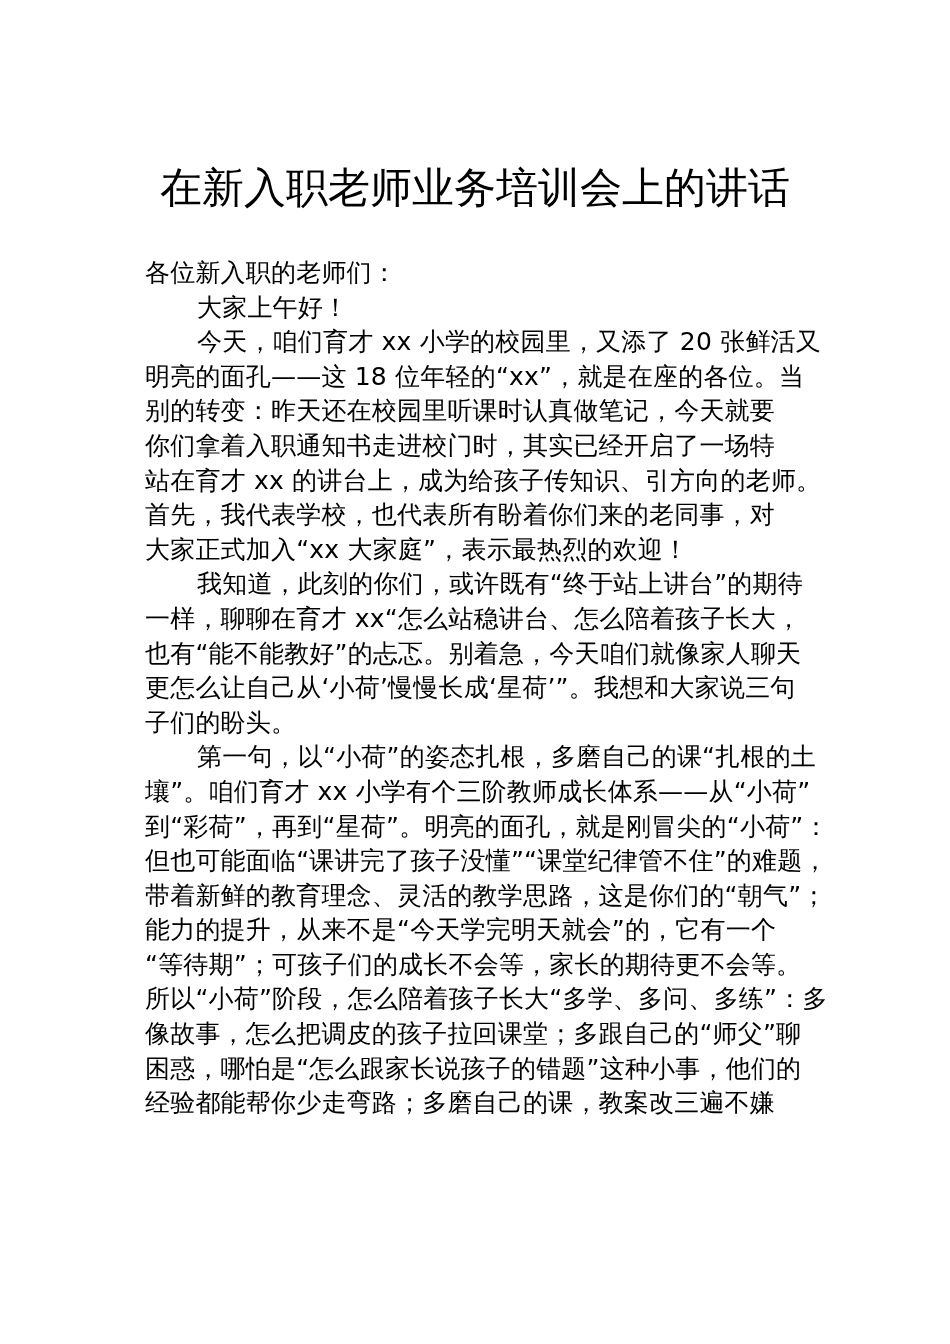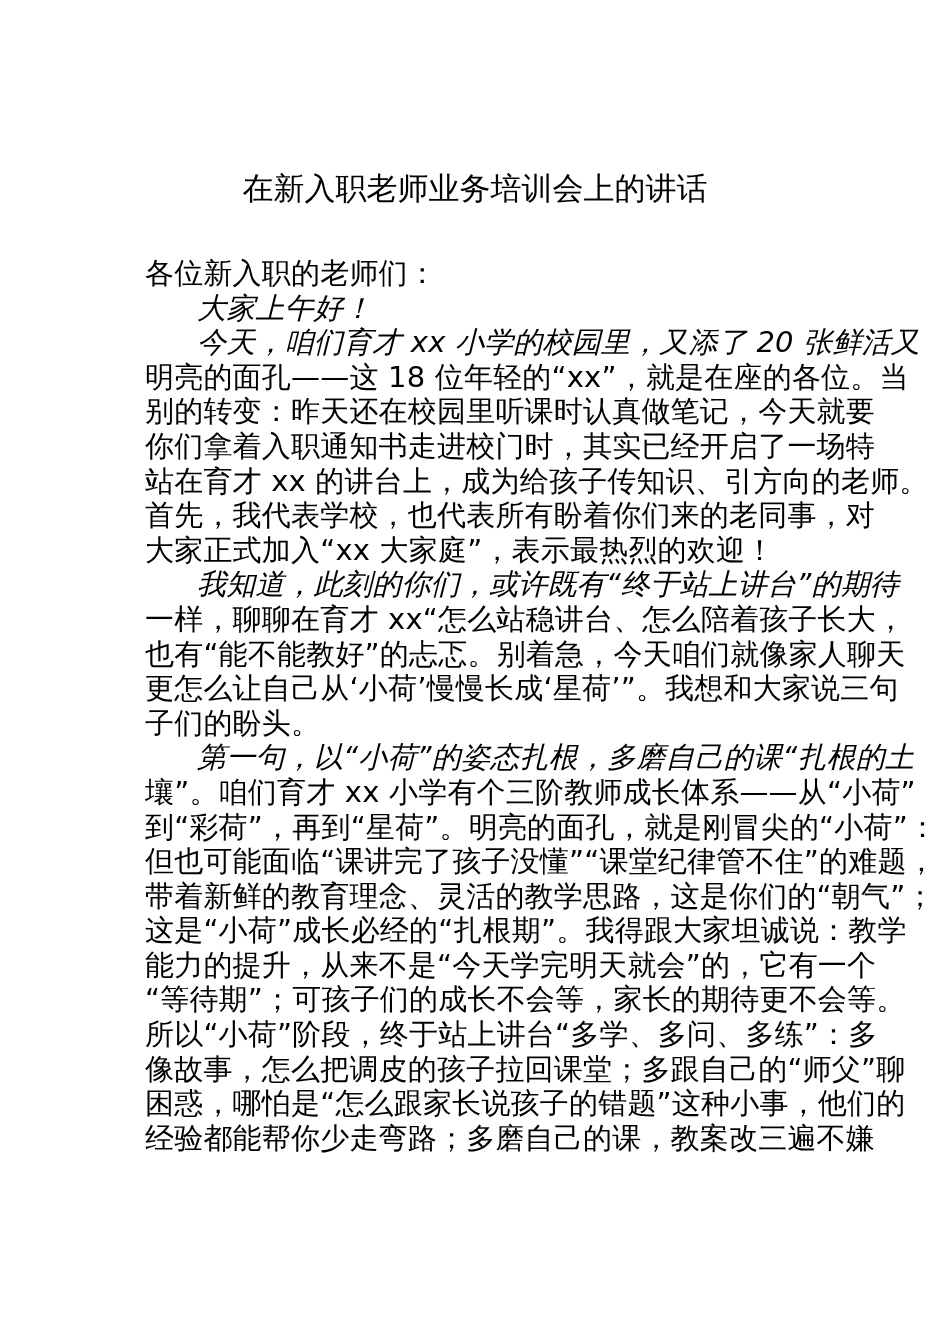--- a/index.html
+++ b/index.html
@@ -1,23 +1,23 @@
 <!DOCTYPE html>
 <html><head>
 <meta charset="utf-8">
 <style>
   html, body { margin: 0; padding: 0; background: #ffffff; }
   body { width: 950px; height: 1344px; position: relative; overflow: hidden;
          font-family: "DejaVu Sans", "Liberation Sans", sans-serif; color: #000; }
   .page { position: absolute; left: 0; top: 0; width: 950px; height: 1344px; background: #fff; }
   .title { position: absolute; left: 0; width: 950px; top: 166px; text-align: center;
-           font-size: 31px; line-height: 44px; letter-spacing: 0px; font-weight: normal; }
+           font-size: 42px; line-height: 44px; letter-spacing: 0px; font-weight: normal; }
   .body { position: absolute; left: 145px; top: 256px; width: 700px; }
-  .line { font-size: 29px; line-height: 34.6px; height: 34.6px; white-space: nowrap; letter-spacing: 0.2px; }
-  .line.indent { padding-left: 52px; font-style: italic; }
+  .line { font-size: 25px; line-height: 34.6px; height: 34.6px; white-space: nowrap; letter-spacing: 0.2px; }
+  .line.indent { padding-left: 52px; }
 </style>
 </head>
 <body>
 
 <div class="page">
   <div class="title">在新入职老师业务培训会上的讲话</div>
   <div class="body">
     <div class="line">各位新入职的老师们：</div>
     <div id="lines">
         <div class="line indent">大家上午好！</div>
@@ -31,22 +31,21 @@
         <div class="line indent">我知道，此刻的你们，或许既有“终于站上讲台”的期待</div>
         <div class="line">一样，聊聊在育才 xx“怎么站稳讲台、怎么陪着孩子长大，</div>
         <div class="line">也有“能不能教好”的忐忑。别着急，今天咱们就像家人聊天</div>
         <div class="line">更怎么让自己从‘小荷’慢慢长成‘星荷’”。我想和大家说三句</div>
         <div class="line">子们的盼头。</div>
         <div class="line indent">第一句，以“小荷”的姿态扎根，多磨自己的课“扎根的土</div>
         <div class="line">壤”。咱们育才 xx 小学有个三阶教师成长体系——从“小荷”</div>
         <div class="line">到“彩荷”，再到“星荷”。明亮的面孔，就是刚冒尖的“小荷”：</div>
         <div class="line">但也可能面临“课讲完了孩子没懂”“课堂纪律管不住”的难题，</div>
         <div class="line">带着新鲜的教育理念、灵活的教学思路，这是你们的“朝气”；</div>
-        <div class="line">这是“小荷”成长必经的“扎根期”。我得跟大家坦诚说：教学</div>
         <div class="line">能力的提升，从来不是“今天学完明天就会”的，它有一个</div>
         <div class="line">“等待期”；可孩子们的成长不会等，家长的期待更不会等。</div>
-        <div class="line">所以“小荷”阶段，终于站上讲台“多学、多问、多练”：多</div>
+        <div class="line">所以“小荷”阶段，怎么陪着孩子长大“多学、多问、多练”：多</div>
         <div class="line">像故事，怎么把调皮的孩子拉回课堂；多跟自己的“师父”聊</div>
         <div class="line">困惑，哪怕是“怎么跟家长说孩子的错题”这种小事，他们的</div>
         <div class="line">经验都能帮你少走弯路；多磨自己的课，教案改三遍不嫌</div>
       </div>
   </div>
 </div>
 
 </body></html>

